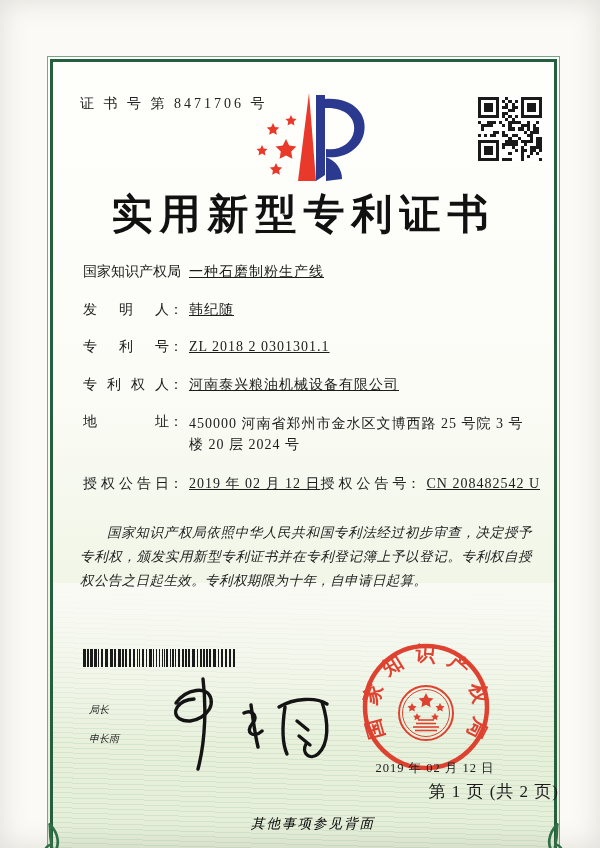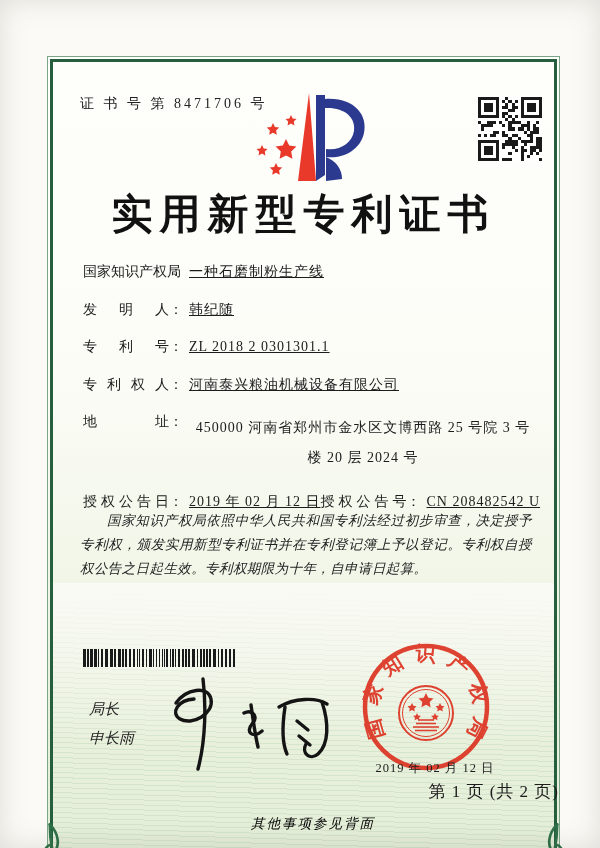--- a/index.html
+++ b/index.html
@@ -32,31 +32,31 @@
   .qr{position:absolute;left:430px;top:40px;width:64px;height:64px;}
   .title{
     position:absolute;left:0;top:130px;width:100%;text-align:center;
     font-size:41px;font-weight:600;letter-spacing:7px;color:#111;
   }
   .fields{position:absolute;left:35px;top:206px;width:445px;font-size:14px;}
   .frow{margin-bottom:19.5px;line-height:18px;white-space:nowrap;}
   .flabel{display:inline-block;width:86px;text-align:justify;text-align-last:justify;letter-spacing:0;}
   .fcolon{display:inline-block;margin-right:6px;}
   .fvalue{letter-spacing:1px;text-decoration:underline;}
-  .fvalue-wrap{display:inline-block;width:348px;white-space:normal;vertical-align:top;letter-spacing:1px;line-height:30px;text-align:center;}
+  .fvalue-wrap{display:inline-block;width:348px;white-space:normal;vertical-align:top;letter-spacing:1px;line-height:21px;}
   .grant-row{display:flex;white-space:nowrap;}
   .grant-left{width:252px;}
   .paras{
-    position:absolute;left:32px;top:452px;width:452px;
+    position:absolute;left:32px;top:464px;width:452px;
     font-size:13.5px;line-height:1.78;text-align:justify;
     font-style:italic;color:#222;letter-spacing:.4px;
   }
   .paras p{margin:0;text-indent:2em;}
   .barcode{position:absolute;left:35px;top:592px;width:154px;height:18px;}
-  .director{position:absolute;left:41px;top:638px;font-size:15px;font-style:italic;line-height:29px;color:#222;}
+  .director{position:absolute;left:41px;top:638px;font-size:10px;font-style:italic;line-height:29px;color:#222;}
   .signature{position:absolute;left:100px;top:612px;width:195px;height:105px;}
   .seal{position:absolute;left:312px;top:584px;width:132px;height:132px;opacity:.92;}
   .seal-date{position:absolute;left:312px;top:703px;width:150px;text-align:center;font-size:12.5px;letter-spacing:1px;color:#1d1d1d;z-index:6;}
   .page-info{position:absolute;left:0;top:723px;width:100%;text-align:right;font-size:17px;letter-spacing:1px;}
   .footer-note{position:absolute;left:0;top:815px;width:100%;text-align:center;font-size:13.5px;font-style:italic;letter-spacing:2px;color:#000000;padding-left:13px;}
   .flourish{position:absolute;width:112px;height:112px;z-index:5;}
   .flourish.bl{left:-6px;bottom:-7px;}
   .flourish.br{right:-6px;bottom:-7px;transform:scaleX(-1);}
 </style>
 </head>

